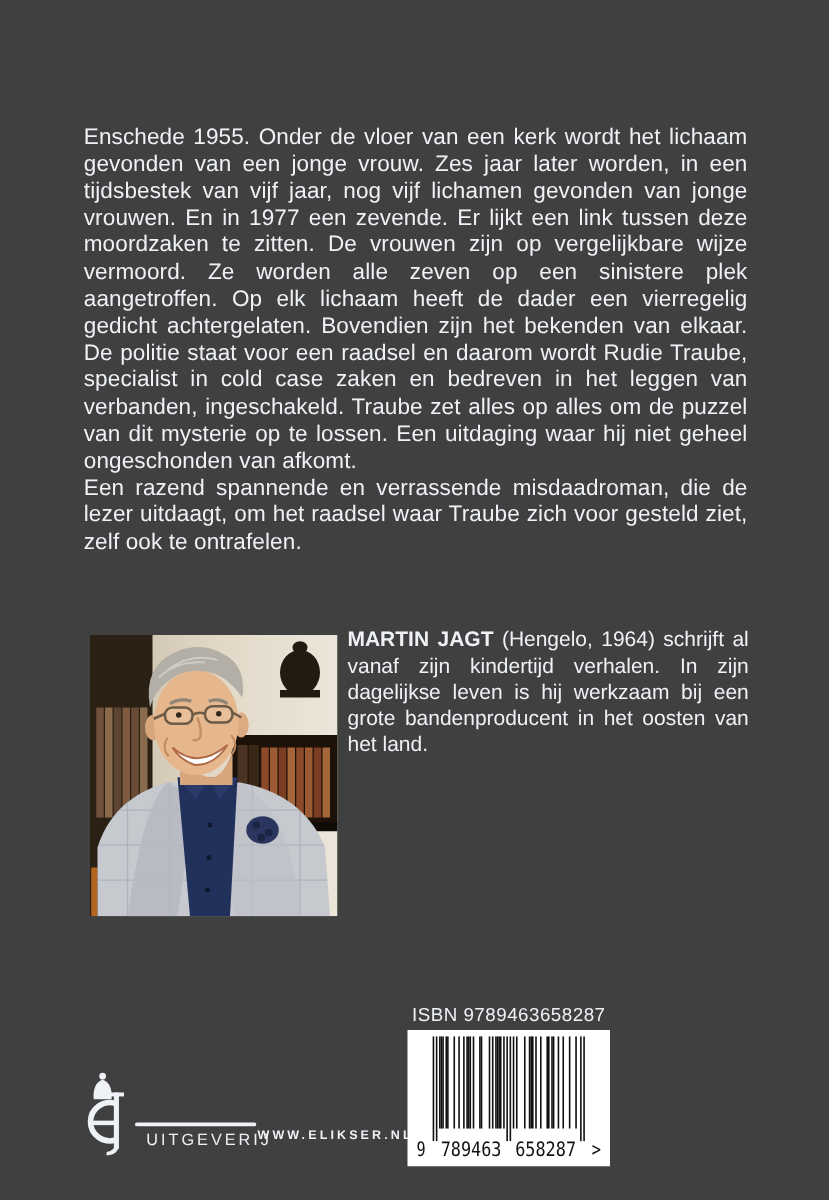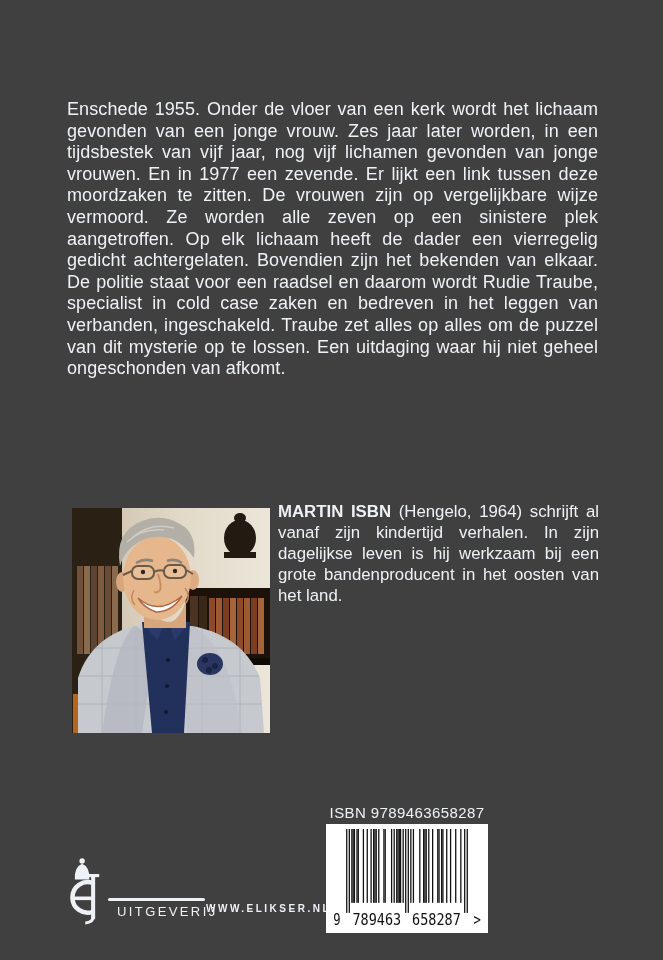--- a/index.html
+++ b/index.html
@@ -43,20 +43,21 @@
   .barcode-box svg rect { fill:#111111; }
   .barcode-box svg text { fill:#111111; font-family:"DejaVu Sans Mono",monospace; font-size:9.5px; }
 </style>
 </head>
 <body>
 
 <div class="cover">
 
   <section class="synopsis">
     <p>Enschede 1955. Onder de vloer van een kerk wordt het lichaam gevonden van een jonge vrouw. Zes jaar later worden, in een tijdsbestek van vijf jaar, nog vijf lichamen gevonden van jonge vrouwen. En in 1977 een zevende. Er lijkt een link tussen deze moordzaken te zitten. De vrouwen zijn op vergelijkbare wijze vermoord. Ze worden alle zeven op een sinistere plek aangetroffen. Op elk lichaam heeft de dader een vierregelig gedicht achtergelaten. Bovendien zijn het bekenden van elkaar. De politie staat voor een raadsel en daarom wordt Rudie Traube, specialist in cold case zaken en bedreven in het leggen van verbanden, ingeschakeld. Traube zet alles op alles om de puzzel van dit mysterie op te lossen. Een uitdaging waar hij niet geheel ongeschonden van afkomt.</p>
+    <p>Een razend spannende en verrassende misdaadroman, die de lezer uitdaagt, om het raadsel waar Traube zich voor gesteld ziet, zelf ook te ontrafelen.</p>
   </section>
 
   <div class="photo-frame">
     <svg viewBox="0 0 198 225" preserveAspectRatio="none">
       <defs>
         <linearGradient id="bgG" x1="0" y1="0" x2="1" y2="0">
           <stop offset="0" stop-color="#c9bca6"></stop>
           <stop offset="0.55" stop-color="#e2d9c8"></stop>
           <stop offset="1" stop-color="#ece6da"></stop>
         </linearGradient>
@@ -133,21 +134,21 @@
       <circle cx="103" cy="63" r="2.2" fill="#2f261c"></circle>
 
       <path d="M86,66 q4,12 2,16 q-2,3 -6,2" stroke="#c49064" stroke-width="2" fill="none"></path>
 
       <path d="M66,90 Q86,108 110,88 Q100,104 84,104 Q72,100 66,90 Z" fill="#ffffff" stroke="#b06a48" stroke-width="1.5"></path>
       <path d="M62,82 q-5,9 1,15" stroke="#c08a60" stroke-width="1.5" fill="none"></path>
       <path d="M113,80 q6,8 1,15" stroke="#c08a60" stroke-width="1.5" fill="none"></path>
     </svg>
   </div>
 
-  <p class="bio"><strong>MARTIN ISBN</strong><span> (Hengelo, 1964) schrijft al vanaf zijn kindertijd verhalen. In zijn dagelijkse leven is hij werkzaam bij een grote bandenproducent in het oosten van het land.</span></p>
+  <p class="bio"><strong>MARTIN JAGT</strong><span> (Hengelo, 1964) schrijft al vanaf zijn kindertijd verhalen. In zijn dagelijkse leven is hij werkzaam bij een grote bandenproducent in het oosten van het land.</span></p>
 
   <svg class="monogram" viewBox="0 0 50 80">
     <g fill="#eef1f6">
       <circle cx="24" cy="5.5" r="3"></circle>
       <path d="M16,26 Q15,12 24,8.5 Q33,12 32,26 Z"></path>
       <rect x="28" y="20" width="15" height="3.5"></rect>
       <rect x="34" y="20" width="4.5" height="50"></rect>
       <path d="M38.5,66 q0,9 -11,10 l0,-3.2 q7.5,-1 7.5,-6.8 z"></path>
       <rect x="14" y="45" width="22" height="4"></rect>
     </g>

